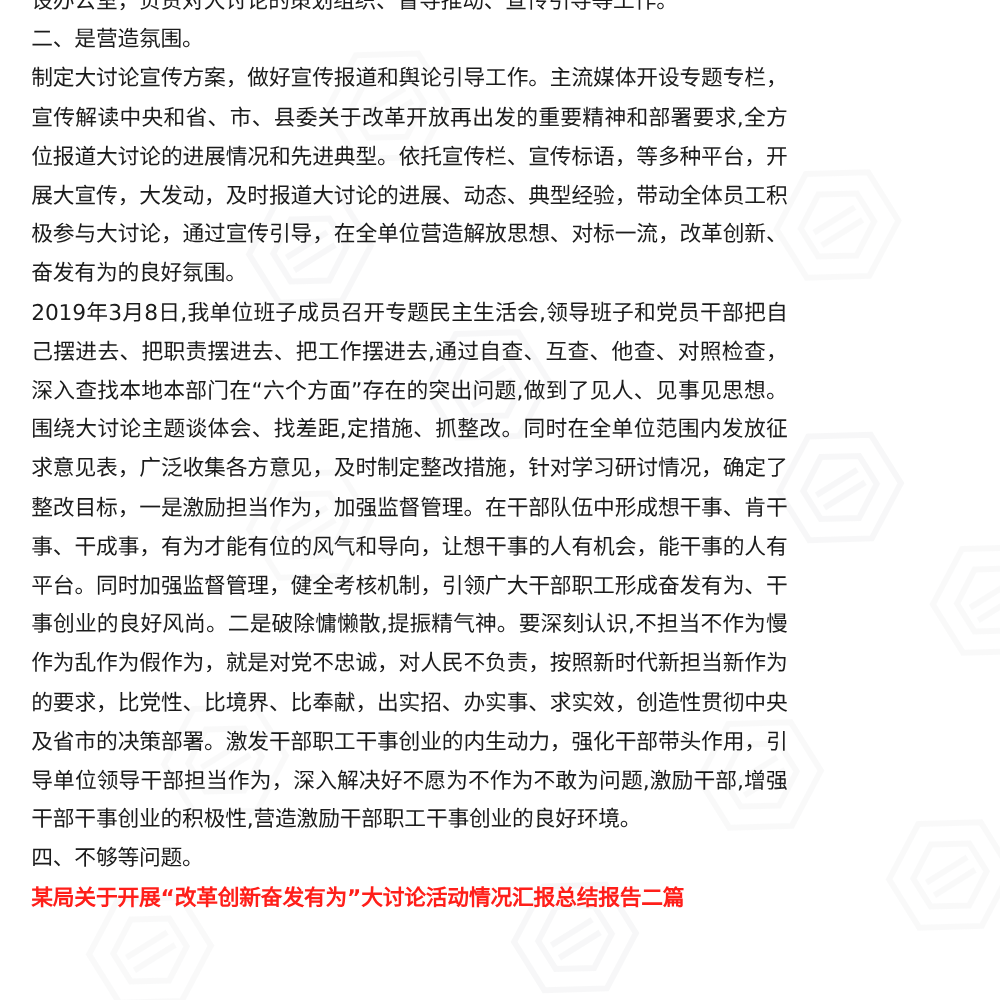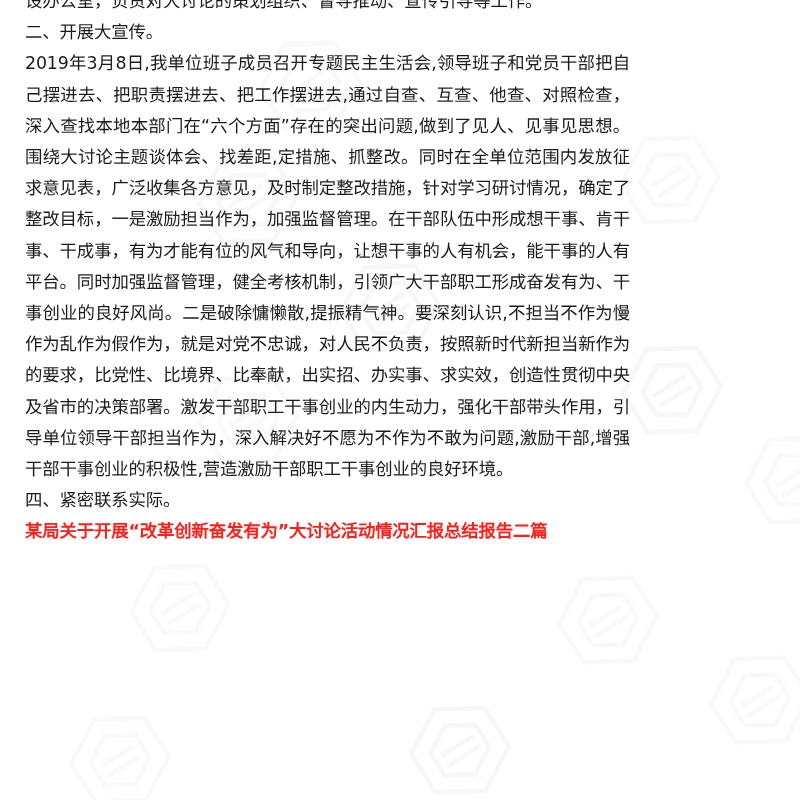--- a/index.html
+++ b/index.html
@@ -202,25 +202,26 @@
         </g>
       </svg>
     </div>
   </div>
 
 <div id="page">
   <div class="doc-body">
 
     <p class="para clipped-top">设办公室，负责对大讨论的策划组织、督导推动、宣传引导等工作。</p>
 
-    <p class="para">二、开展大宣传。</p>
-
+    <p class="para">二、是营造氛围。</p>
+
+    <p class="para">制定大讨论宣传方案，做好宣传报道和舆论引导工作。主流媒体开设专题专栏，宣传解读中央和省、市、县委关于改革开放再出发的重要精神和部署要求,全方位报道大讨论的进展情况和先进典型。依托宣传栏、宣传标语，等多种平台，开展大宣传，大发动，及时报道大讨论的进展、动态、典型经验，带动全体员工积极参与大讨论，通过宣传引导，在全单位营造解放思想、对标一流，改革创新、奋发有为的良好氛围。</p>
 
 
     <p class="para">2019年3月8日,我单位班子成员召开专题民主生活会,领导班子和党员干部把自己摆进去、把职责摆进去、把工作摆进去,通过自查、互查、他查、对照检查，深入查找本地本部门在“六个方面”存在的突出问题,做到了见人、见事见思想。围绕大讨论主题谈体会、找差距,定措施、抓整改。同时在全单位范围内发放征求意见表，广泛收集各方意见，及时制定整改措施，针对学习研讨情况，确定了整改目标，一是激励担当作为，加强监督管理。在干部队伍中形成想干事、肯干事、干成事，有为才能有位的风气和导向，让想干事的人有机会，能干事的人有平台。同时加强监督管理，健全考核机制，引领广大干部职工形成奋发有为、干事创业的良好风尚。二是破除慵懒散,提振精气神。要深刻认识,不担当不作为慢作为乱作为假作为，就是对党不忠诚，对人民不负责，按照新时代新担当新作为的要求，比党性、比境界、比奉献，出实招、办实事、求实效，创造性贯彻中央及省市的决策部署。激发干部职工干事创业的内生动力，强化干部带头作用，引导单位领导干部担当作为，深入解决好不愿为不作为不敢为问题,激励干部,增强干部干事创业的积极性,营造激励干部职工干事创业的良好环境。</p>
 
-    <p class="para">四、紧密联系实际。</p>
+    <p class="para">四、不够等问题。</p>
 
 
     <p class="heading">某局关于开展“改革创新奋发有为”大讨论活动情况汇报总结报告二篇</p>
 
   </div>
 </div>
 
 </body></html>

